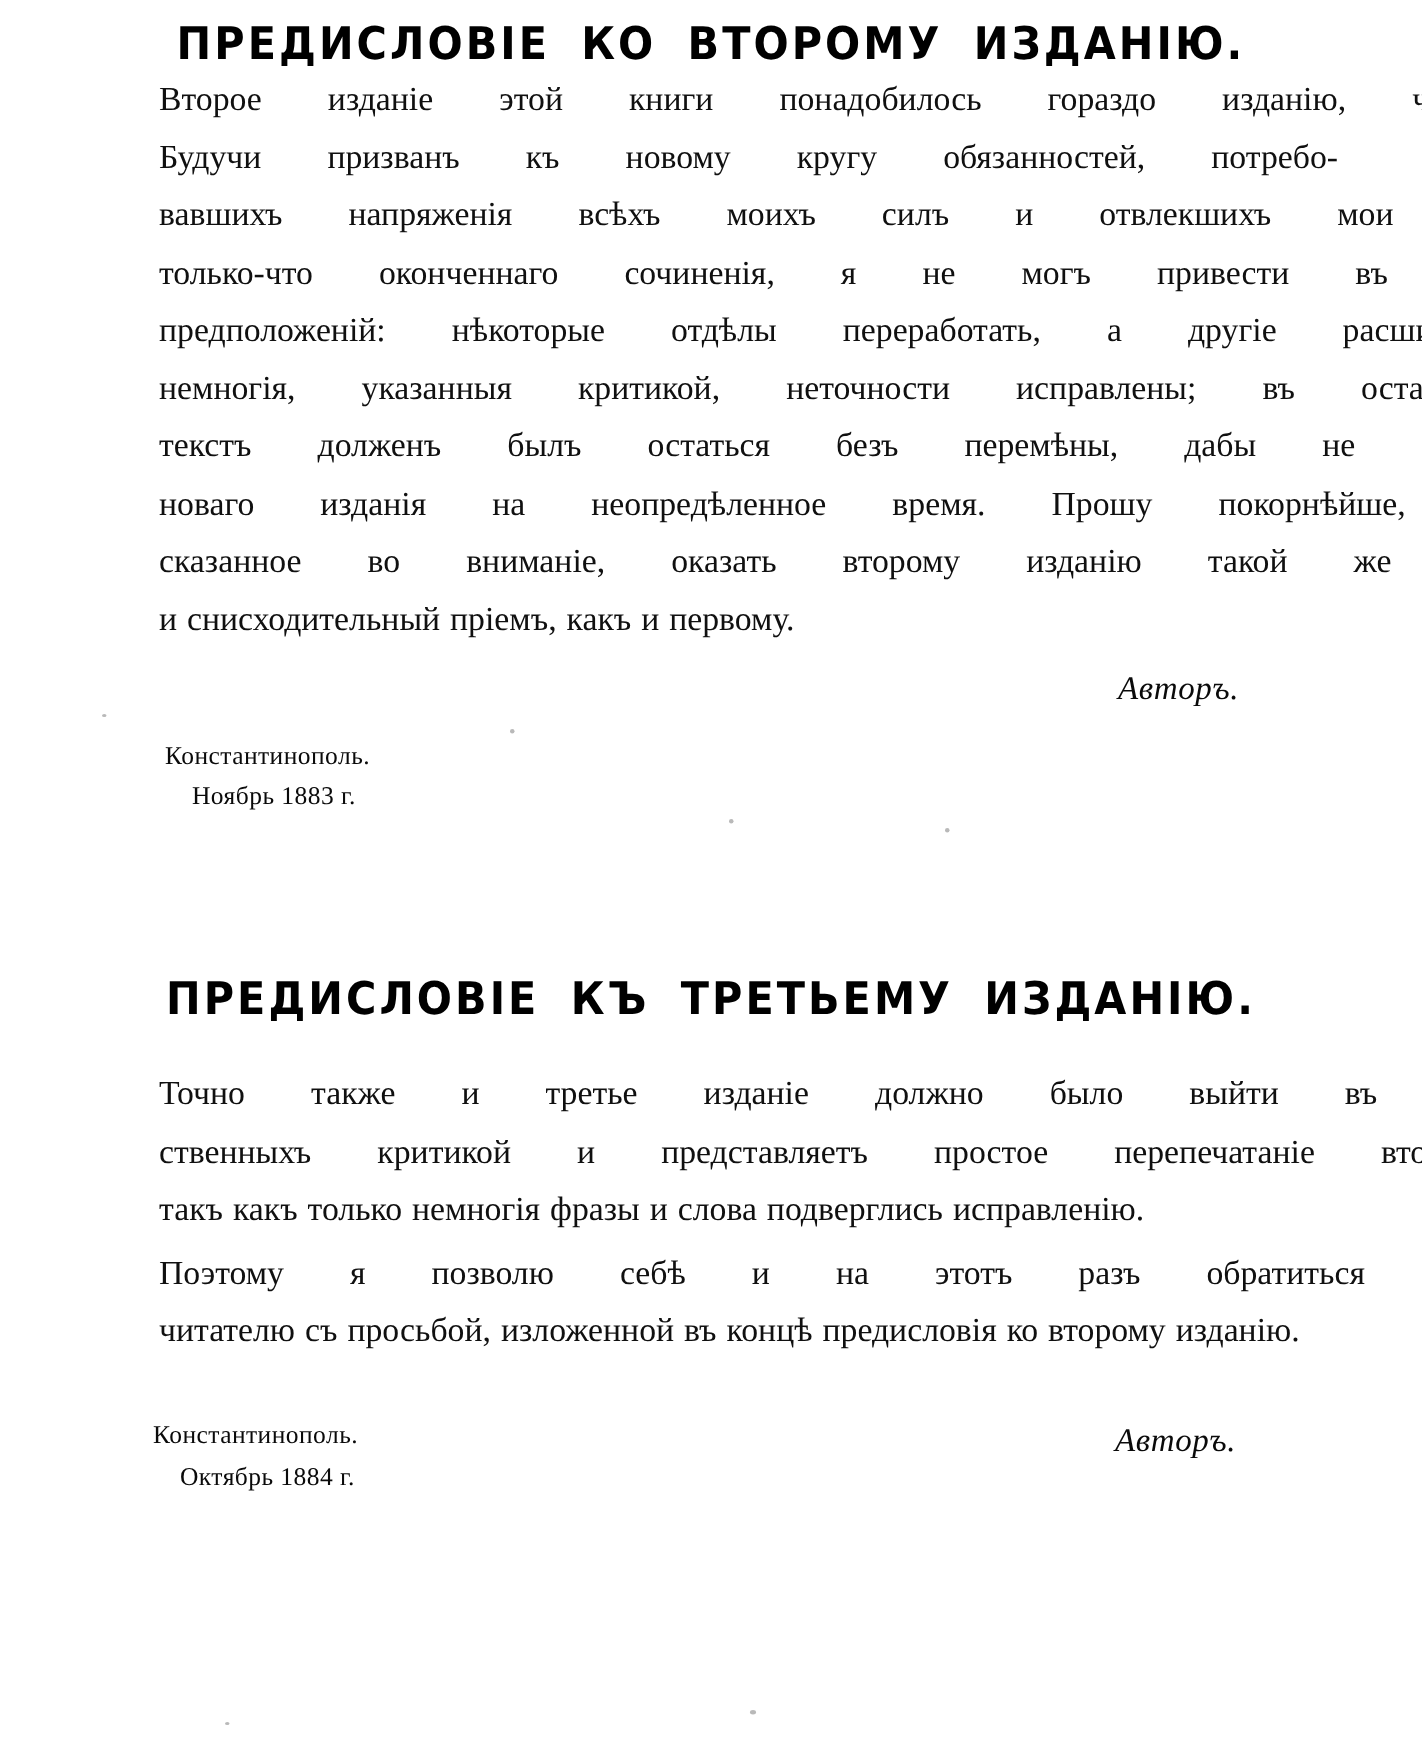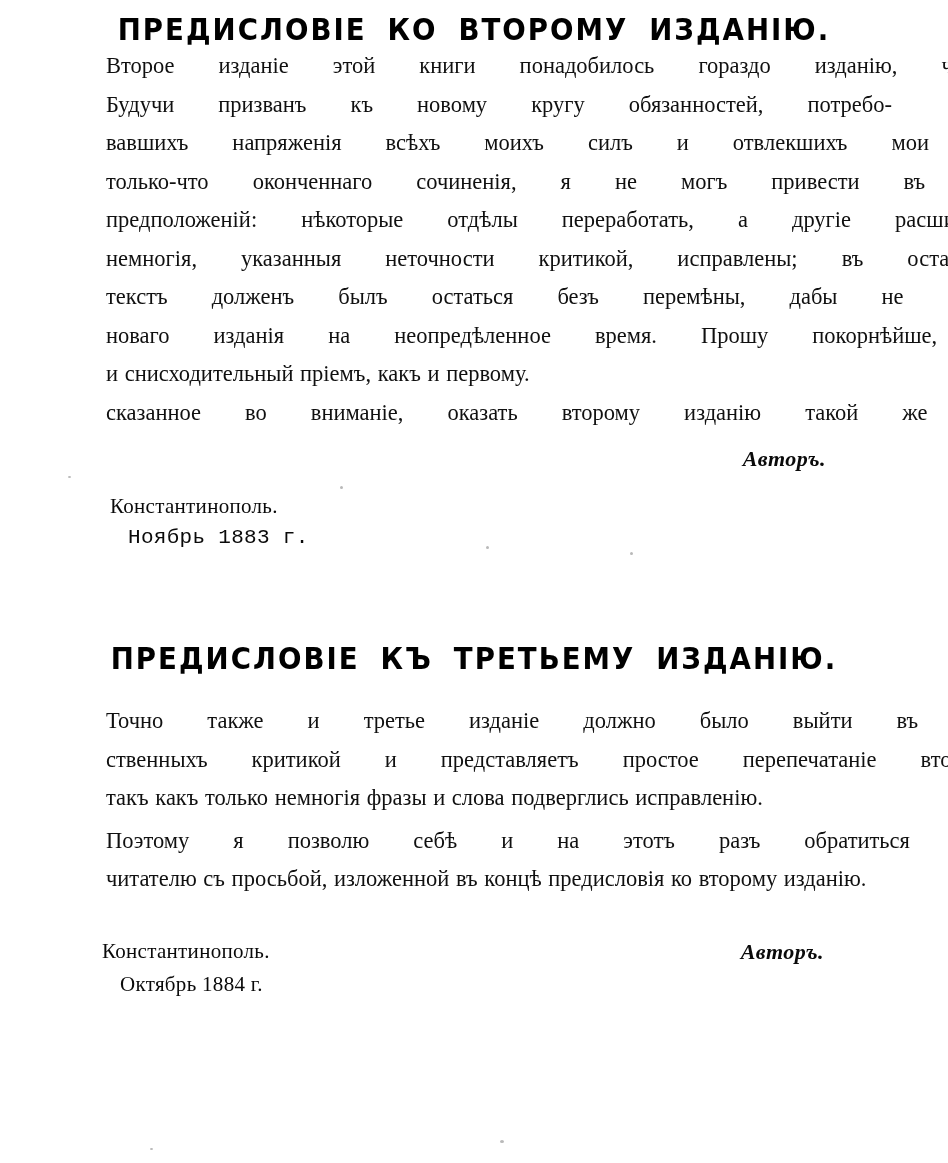--- a/index.html
+++ b/index.html
@@ -62,34 +62,34 @@
   }
   .line.just {
     display: flex;
     justify-content: space-between;
   }
   .line.just > span { white-space: pre; }
 
   
   .author {
     font-style: italic;
-    font-weight: bold;
+    font-weight: normal;
     font-size: 22px;
     letter-spacing: 0.4px;
   }
   .place-line, .date-line {
-    font-size: 21px;
+    font-size: 17px;
     letter-spacing: 0.3px;
     white-space: nowrap;
   }
 
   
   .block-1-author { margin: 14px 60px 0 0; text-align: right; }
   .block-1-place  { margin: 22px 0 0 48px; }
-  .block-1-date   { margin: 7px 0 0 66px; font-family: Liberation Mono, monospace; }
+  .block-1-date   { margin: 7px 0 16px 66px; }
 
   .block-2-row {
     display: flex;
     justify-content: space-between;
     align-items: flex-start;
     margin: 40px 62px 0 40px;
   }
   .block-2-left .date-line { margin-top: 8px; margin-left: 18px; }
 
   .gap-between-sections { height: 92px; }
@@ -173,22 +173,22 @@
               <span>отдѣлы</span>
               <span>переработать,</span>
               <span>а</span>
               <span>другіе</span>
               <span>расширить.</span>
             </span>
           <span class="line just">
 
           <span>немногія,</span>
               <span>указанныя</span>
+              <span>критикой,</span>
               <span>неточности</span>
-              <span>критикой,</span>
               <span>исправлены;</span>
               <span>въ</span>
               <span>остальномъ</span>
             </span>
           <span class="line just">
 
           <span>текстъ</span>
               <span>долженъ</span>
               <span>былъ</span>
               <span>остаться</span>
@@ -202,35 +202,35 @@
 
           <span>новаго</span>
               <span>изданія</span>
               <span>на</span>
               <span>неопредѣленное</span>
               <span>время.</span>
               <span>Прошу</span>
               <span>покорнѣйше,</span>
               <span>принявъ</span>
             </span>
-          <span class="line">
-            <span>и снисходительный пріемъ, какъ и первому.</span>
-          </span>
           <span class="line just">
 
           <span>сказанное</span>
               <span>во</span>
               <span>вниманіе,</span>
               <span>оказать</span>
               <span>второму</span>
               <span>изданію</span>
               <span>такой</span>
               <span>же</span>
               <span>благосклонный</span>
             </span>
+          <span class="line">
+            <span>и снисходительный пріемъ, какъ и первому.</span>
+          </span>
         </p>
       </div>
 
       <div class="block-1-author">
         <span class="author">Авторъ.</span>
       </div>
 
       <div class="block-1-place">
         <span class="place-line">Константинополь.</span>
       </div>

